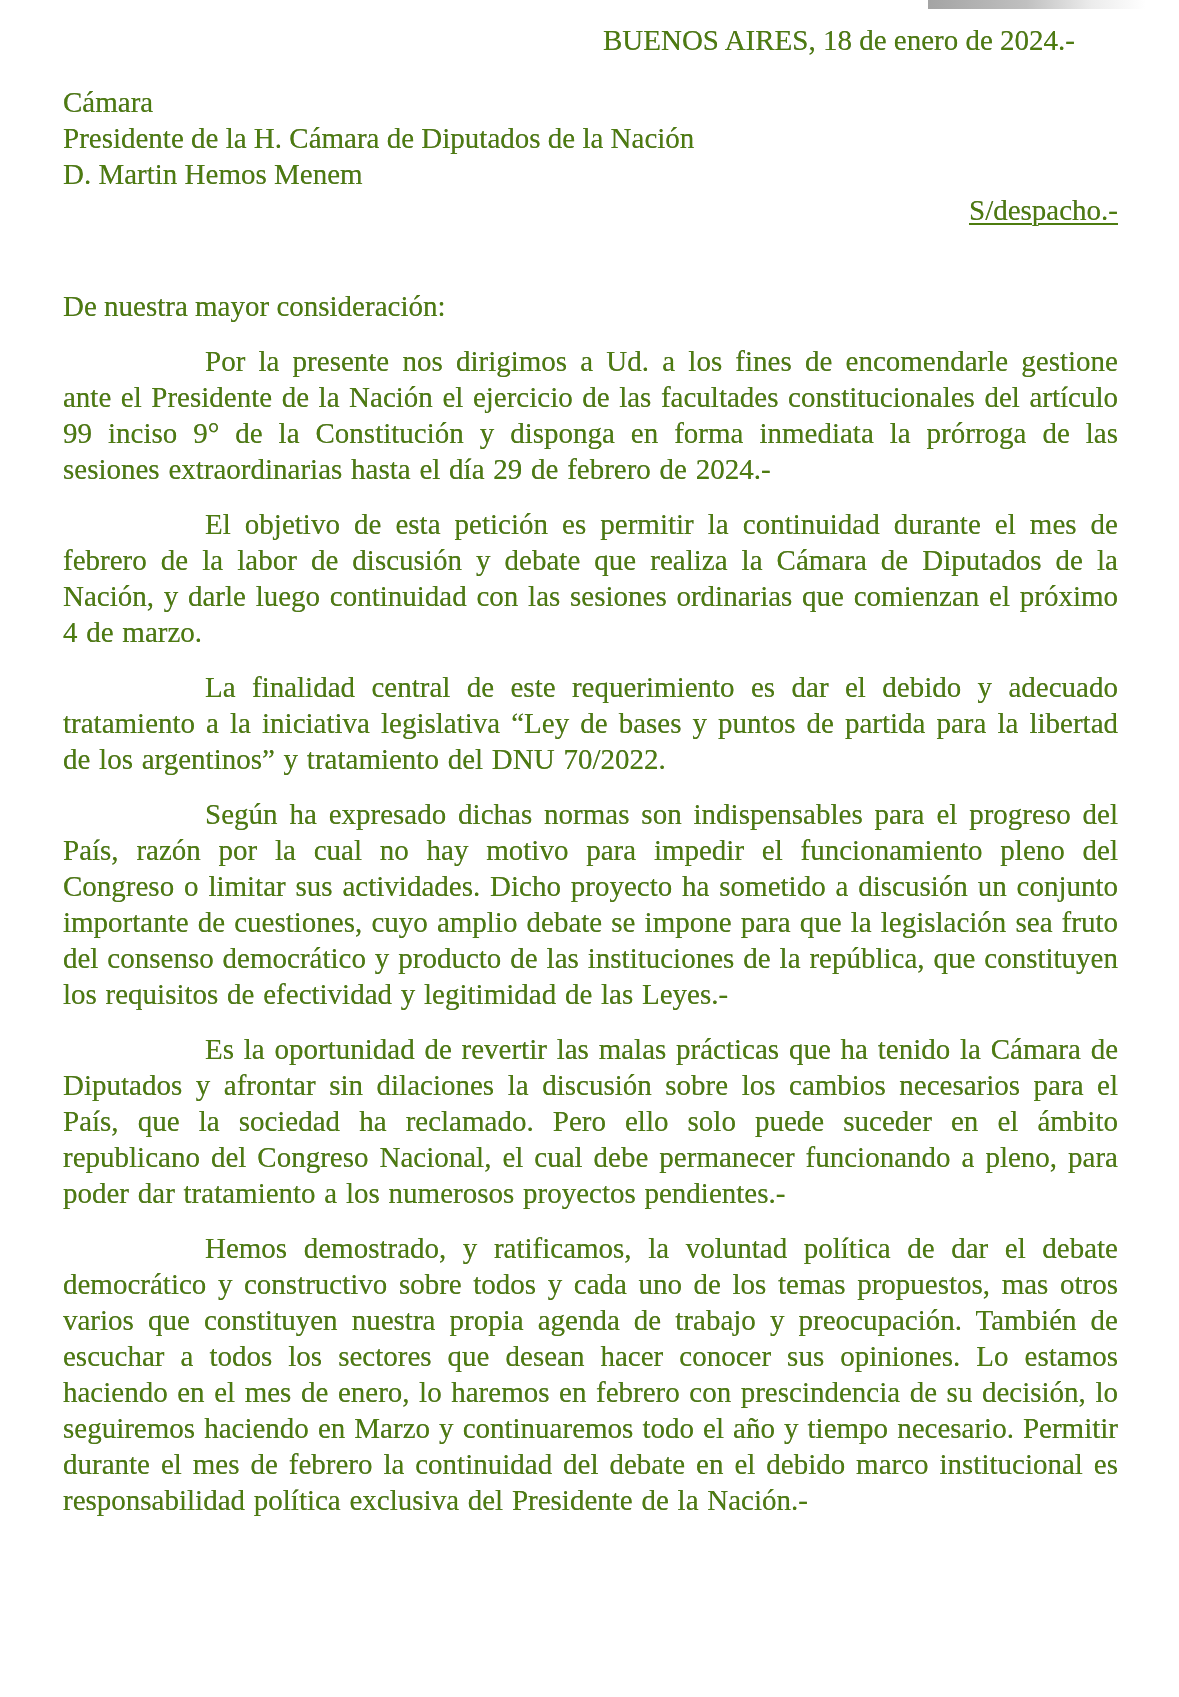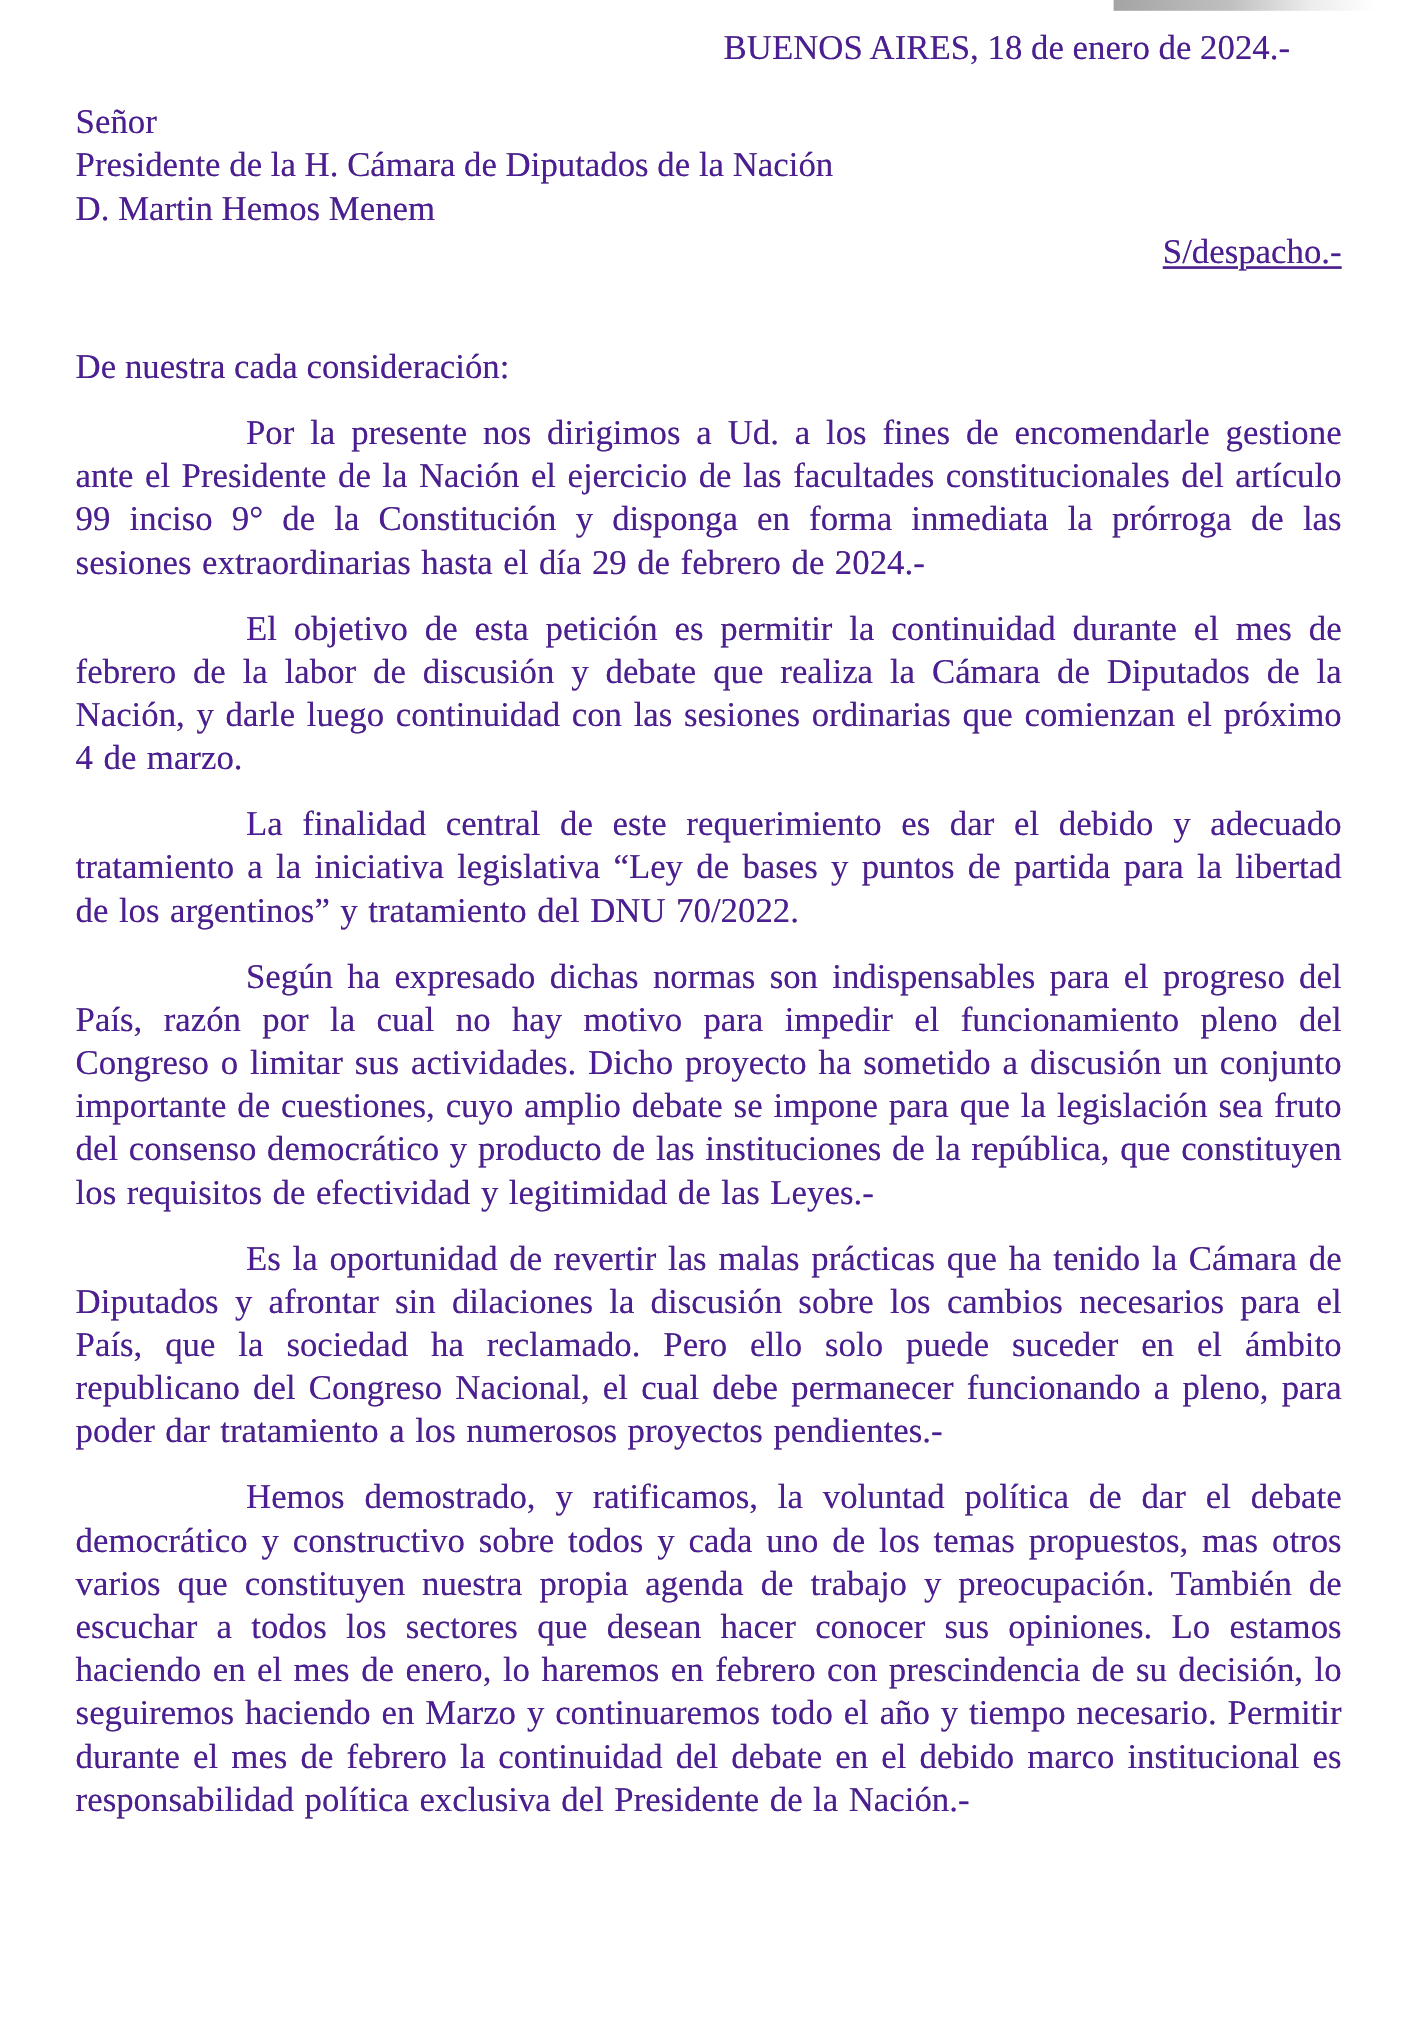--- a/index.html
+++ b/index.html
@@ -14,21 +14,21 @@
     overflow: hidden;
   }
   .page {
     position: relative;
     box-sizing: border-box;
     width: 1179px;
     height: 1697px;
     padding: 22px 61px 15px 63px;
     background: #ffffff;
     font-family: "Liberation Serif", "DejaVu Serif", serif;
-    color: #4c1d95;
+    color: #4d7c0f;
     font-size: 29px;
     text-shadow: 0 0 0.5px rgba(0,0,0,0.5);
   }
   
   .scan-mark {
     position: absolute;
     top: 0;
     left: 928px;
     width: 218px;
     height: 9px;
@@ -70,27 +70,27 @@
 </head>
 <body>
 
 <div class="page">
 
   <div class="scan-mark"></div>
 
   <div class="date">BUENOS AIRES, 18 de enero de 2024.-</div>
 
   <div class="recipient">
-    <div>Señor</div>
+    <div>Cámara</div>
     <div>Presidente de la H. Cámara de Diputados de la Nación</div>
     <div>D. Martin Hemos Menem</div>
     <div class="underline">S/despacho.-</div>
   </div>
 
-  <div class="greeting">De nuestra cada consideración:</div>
+  <div class="greeting">De nuestra mayor consideración:</div>
 
   <p class="body-p">Por la presente nos dirigimos a Ud. a los fines de encomendarle gestione ante el Presidente de la Nación  el ejercicio de las facultades constitucionales del artículo 99 inciso 9° de la Constitución y disponga en forma inmediata la prórroga de las sesiones extraordinarias hasta el día 29 de febrero de 2024.-</p>
   <p class="body-p">El objetivo de esta petición es permitir la continuidad durante el mes de febrero de la labor de discusión y debate que realiza la Cámara de Diputados de la Nación, y darle luego continuidad con las sesiones ordinarias que comienzan el próximo 4 de marzo.</p>
   <p class="body-p">La finalidad central de este requerimiento es dar el debido y adecuado tratamiento a la iniciativa legislativa “Ley de bases y puntos de partida para la libertad de los argentinos” y tratamiento del DNU 70/2022.</p>
   <p class="body-p">Según ha expresado dichas normas son indispensables para el progreso del País, razón por la cual no hay motivo para impedir el funcionamiento pleno del Congreso o limitar sus actividades. Dicho proyecto ha sometido a discusión un conjunto importante de cuestiones, cuyo amplio debate se impone para que la legislación sea fruto del consenso democrático y producto de las instituciones de la república, que constituyen los requisitos de efectividad y legitimidad de las Leyes.-</p>
   <p class="body-p">Es la oportunidad de revertir las malas prácticas que ha tenido la Cámara de Diputados y afrontar sin dilaciones la discusión sobre los cambios necesarios para el País, que la sociedad ha reclamado. Pero ello solo puede suceder en el ámbito republicano del Congreso Nacional, el cual debe permanecer funcionando a pleno, para poder dar tratamiento a los numerosos proyectos pendientes.-</p>
   <p class="body-p">Hemos demostrado, y ratificamos, la voluntad política de dar el debate democrático y constructivo sobre todos y cada uno de los temas propuestos, mas otros varios que constituyen nuestra propia agenda de trabajo y preocupación. También de escuchar a todos los sectores que desean hacer conocer sus opiniones. Lo estamos haciendo en el mes de enero, lo haremos en febrero con prescindencia de su decisión, lo seguiremos haciendo en Marzo y continuaremos todo el año y tiempo necesario. Permitir durante el mes de febrero la continuidad del debate en el debido marco institucional es responsabilidad política  exclusiva del Presidente de la Nación.-</p>
 
 </div>
 

